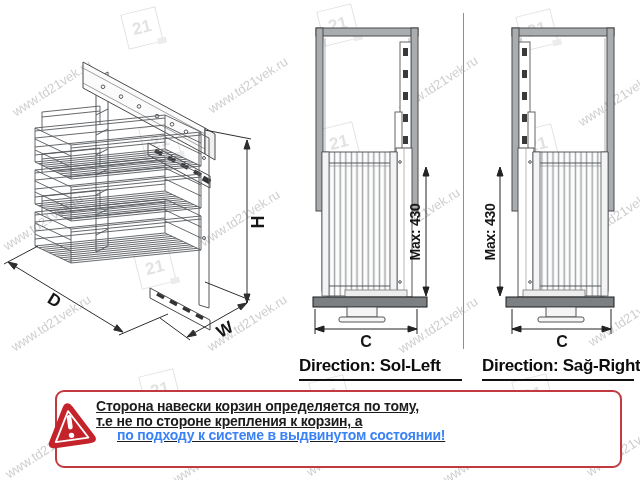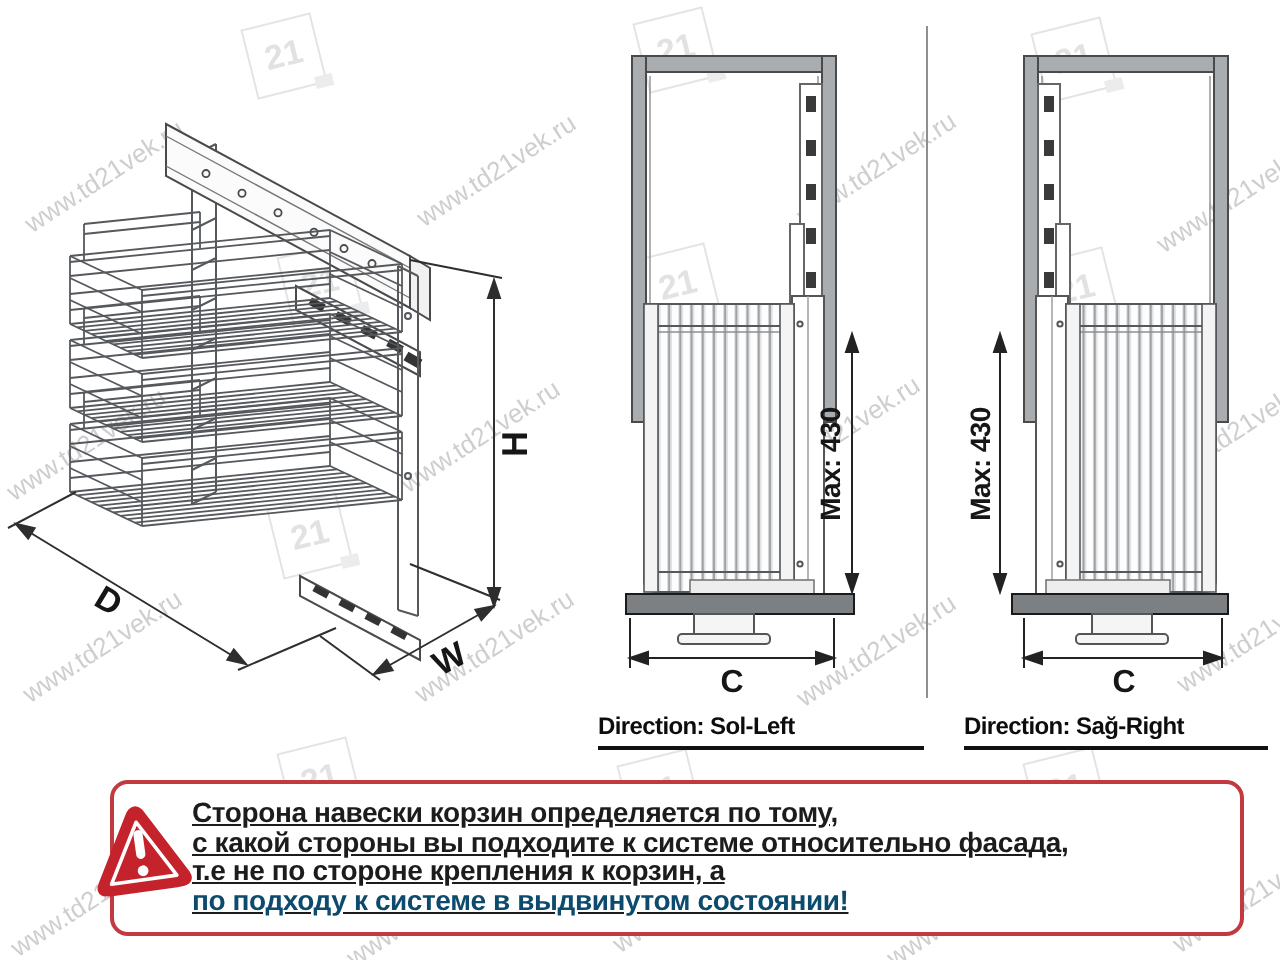--- a/index.html
+++ b/index.html
@@ -14,28 +14,28 @@
   .logo21 .tab{position:absolute;right:-4px;bottom:-3px;width:9px;height:6px;background:#ececec;}
   
   svg{position:absolute;}
   
   .lbl{position:absolute;font-weight:bold;color:#161616;white-space:nowrap;
        transform:translate(-50%,-50%);}
   .r90{transform:translate(-50%,-50%) rotate(-90deg);}
   .dimL{font-size:17px;}
   .maxlbl{font-size:14px;letter-spacing:-0.3px;}
   .clbl{font-size:16px;}
-  .dir{position:absolute;font-size:12px;font-weight:bold;color:#0d0d0d;
+  .dir{position:absolute;font-size:17px;font-weight:bold;color:#0d0d0d;
        letter-spacing:-0.3px;border-bottom:2px solid #111;padding-bottom:3px;white-space:nowrap;}
   
   .warnbox{position:absolute;left:55px;top:390px;width:563px;height:74px;
        border:2px solid #c23a40;border-radius:9px;background:#fff;}
   .warntext{position:absolute;left:96px;top:399px;font-size:14px;font-weight:bold;
        color:#1c1c1c;line-height:14.6px;letter-spacing:-0.2px;white-space:nowrap;text-decoration:underline;}
-  .warntext .red{color:#0c4a6e;}
+  .warntext .red{color:#3b82f6;margin-left:21px;}
   .tri{position:absolute;left:44px;top:401px;width:52px;height:48px;
        transform:rotate(-8deg);}
   .divider{position:absolute;left:463px;top:13px;width:1px;height:336px;background:#8f8f8f;}
 </style>
 </head>
 <body>
 
 <div class="canvas">
 
   <span class="wm" style="left:52px;top:88px">www.td21vek.ru</span>
@@ -373,18 +373,17 @@
 
   <div class="warnbox"></div>
   <svg class="tri" viewBox="0 0 52 48">
     <path d="M26 2 Q29 2 31 6 L49 38 Q51 42 48 44 Q46 45 42 45 L10 45 Q6 45 4 44 Q1 42 3 38 L21 6 Q23 2 26 2 Z" fill="#c4232b"></path>
     <path d="M26 10 L42.5 39 L9.5 39 Z" fill="none" stroke="#fff" stroke-width="1.8" stroke-linejoin="round"></path>
     <rect x="23.8" y="14" width="4.6" height="14.5" rx="2.3" fill="#fff"></rect>
     <circle cx="26.1" cy="34.5" r="2.7" fill="#fff"></circle>
   </svg>
   <div class="warntext">
     <div>Сторона навески корзин определяется по тому,</div>
-    <div>с какой стороны вы подходите к системе относительно фасада,</div>
     <div>т.е не по стороне крепления к корзин, а</div>
     <div class="red">по подходу к системе в выдвинутом состоянии!</div>
   </div>
 
 </div>
 
 </body></html>

